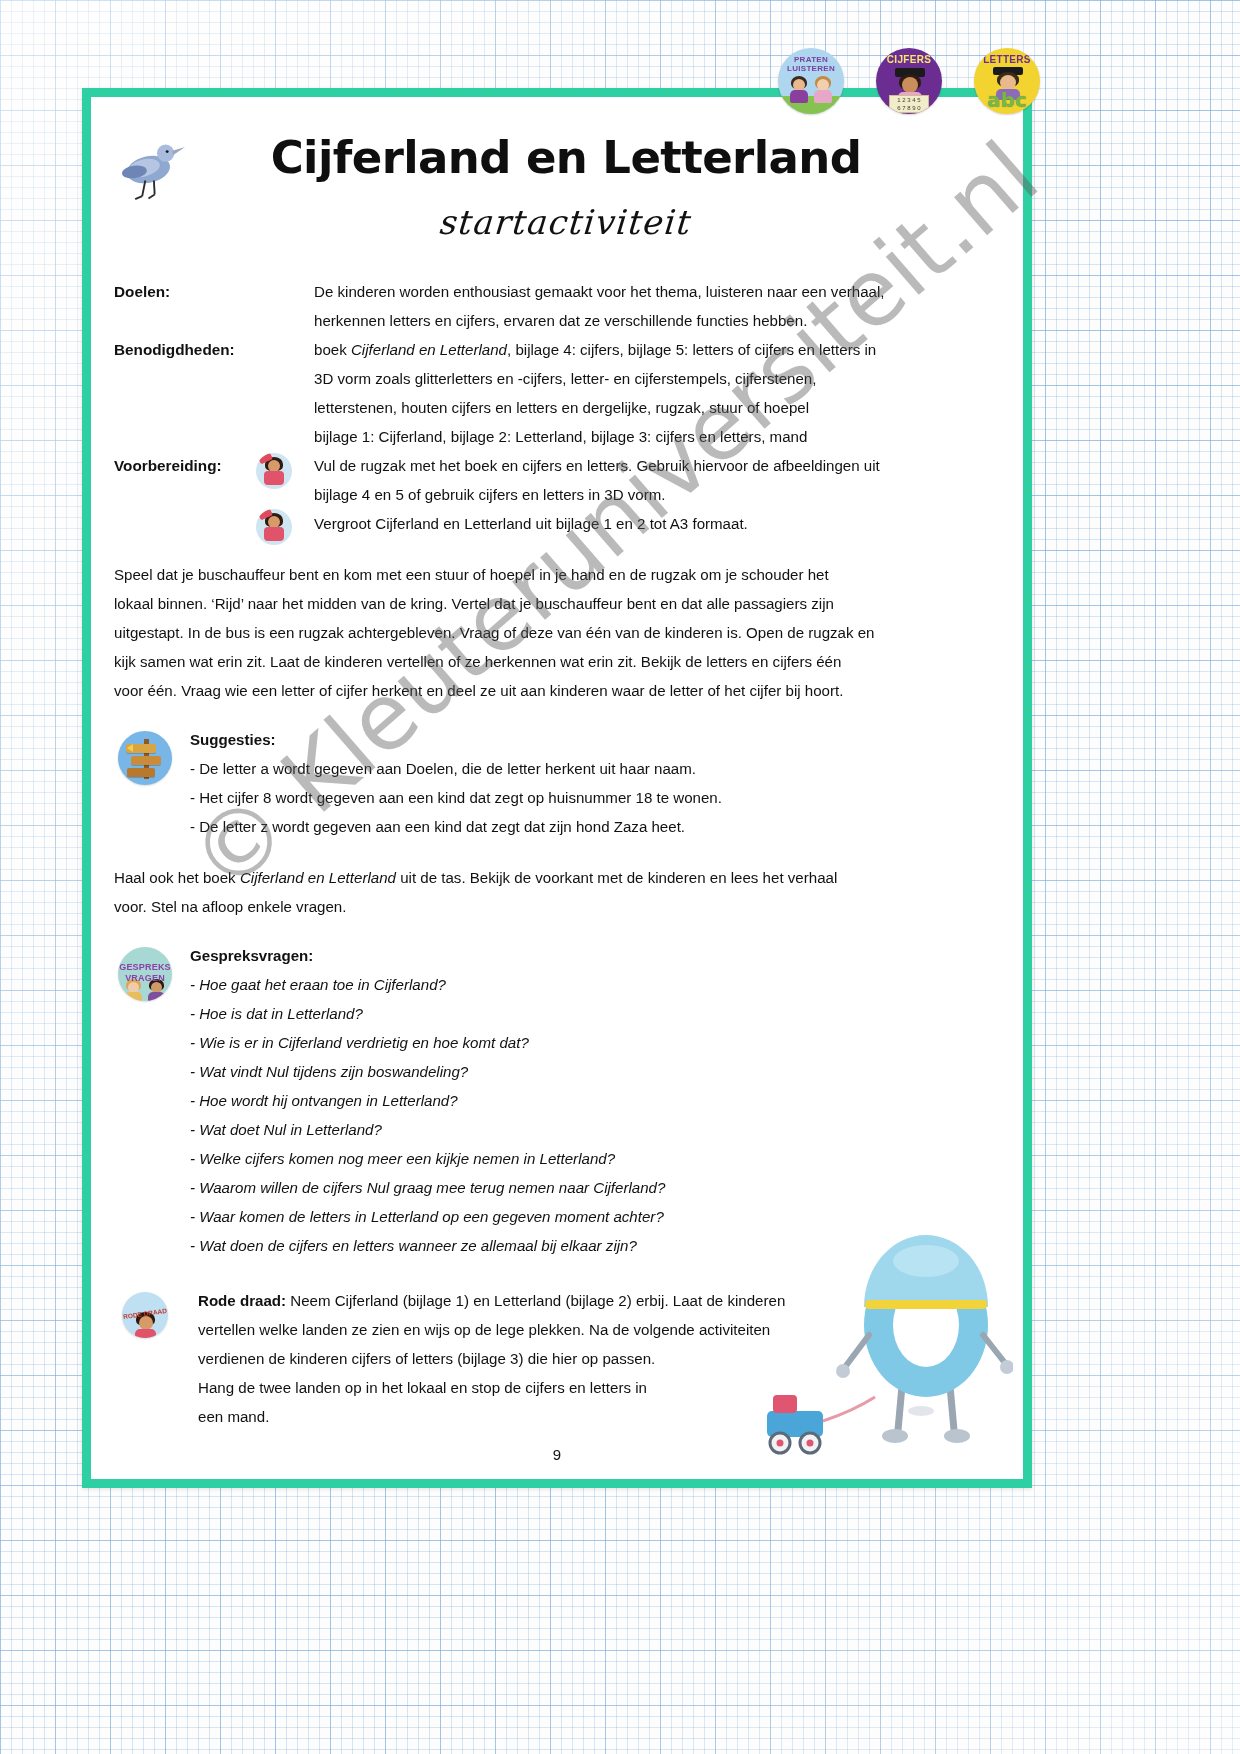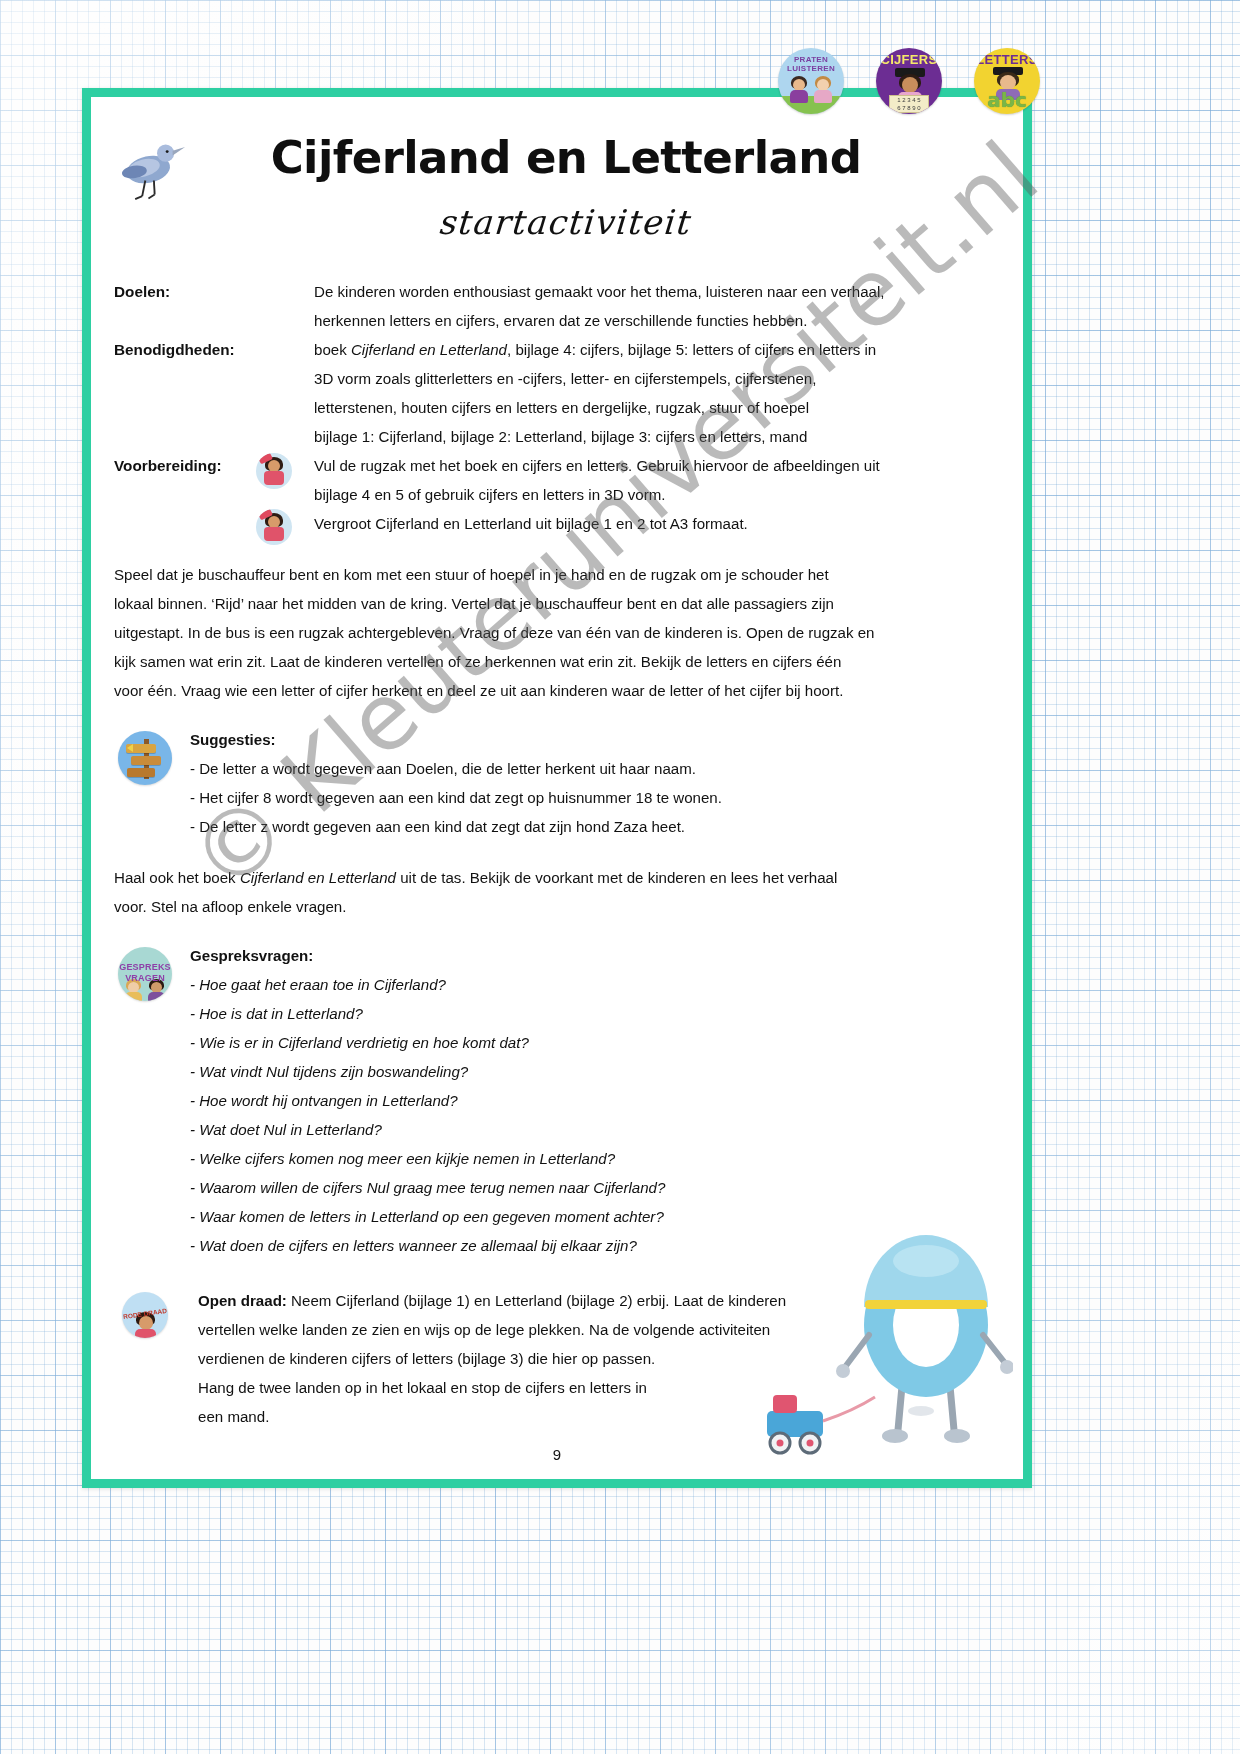--- a/index.html
+++ b/index.html
@@ -73,21 +73,21 @@
     position: relative;
     overflow: hidden;
     box-shadow: 0 1px 2px rgba(0,0,0,0.18);
   }
   .badge .btitle {
     position: absolute;
     top: 7px;
     left: 0;
     width: 100%;
     text-align: center;
-    font-size: 13px;
+    font-size: 10px;
     font-weight: bold;
     letter-spacing: .3px;
     line-height: 9px;
     z-index: 3;
   }
   .badge-praten { background: #aed6ef; }
   .badge-praten .btitle { color: #7a3fa0; font-size: 8px; }
   .badge-cijfers { background: #6c2d93; }
   .badge-cijfers .btitle { color: #f6e96a; }
   .badge-letters { background: #f2d330; }
@@ -460,21 +460,21 @@
         <div class="ico-round ico-rode" style="width:46px;height:46px;">
           <div class="rode-t">RODE DRAAD</div>
           <div class="kid" style="left:12px; bottom:0; width:24px; height:26px;">
             <div class="hair" style="left:2px; top:0; width:19px; height:14px; background:#2b1a12;"></div>
             <div class="head" style="left:5px; top:4px; width:14px; height:14px; background:#d79b6a;"></div>
             <div class="body" style="left:1px; top:17px; width:21px; height:12px; background:#e0536a;"></div>
           </div>
         </div>
       </div>
       <div class="blk-body" style="padding-left:22px;">
-        <span class="ln"><span class="blk-title">Open draad:</span><span> Neem Cijferland (bijlage 1) en Letterland (bijlage 2) erbij. Laat de kinderen</span></span>
+        <span class="ln"><span class="blk-title">Rode draad:</span><span> Neem Cijferland (bijlage 1) en Letterland (bijlage 2) erbij. Laat de kinderen</span></span>
         <span class="ln">vertellen welke landen ze zien en wijs op de lege plekken. Na de volgende activiteiten</span>
         <span class="ln">verdienen de kinderen cijfers of letters (bijlage 3) die hier op passen.</span>
         <span class="ln">Hang de twee landen op in het lokaal en stop de cijfers en letters in</span>
         <span class="ln">een mand.</span>
       </div>
     </div>
 
   </div>
 
   <svg id="mascot" viewBox="0 0 260 260">

